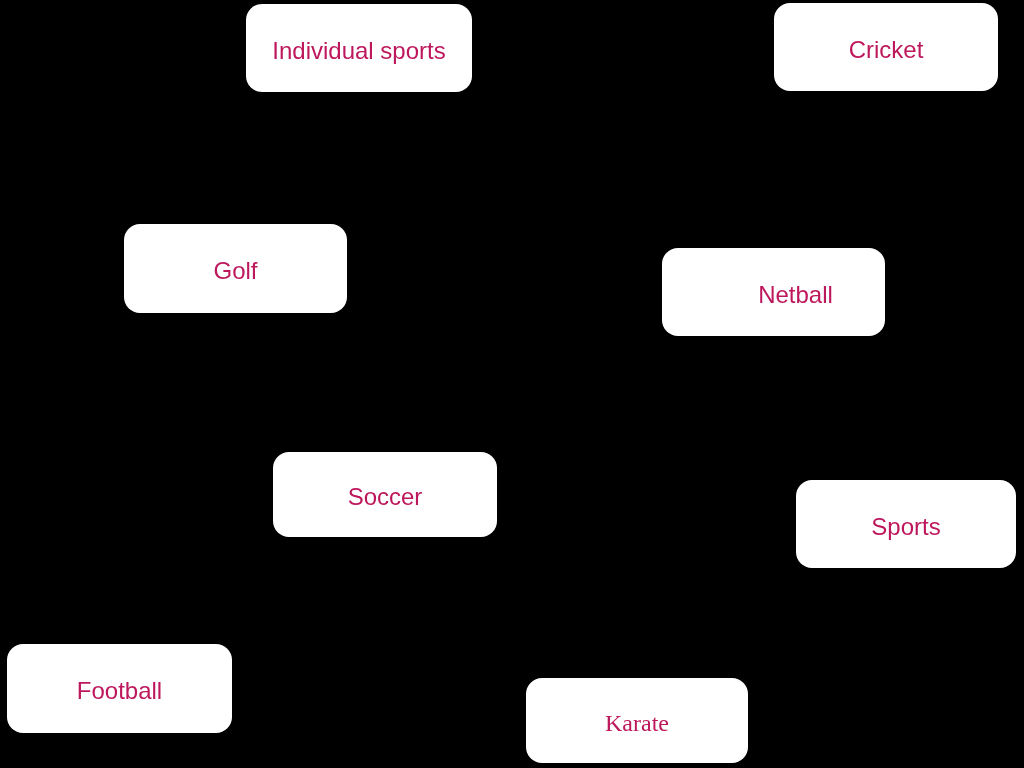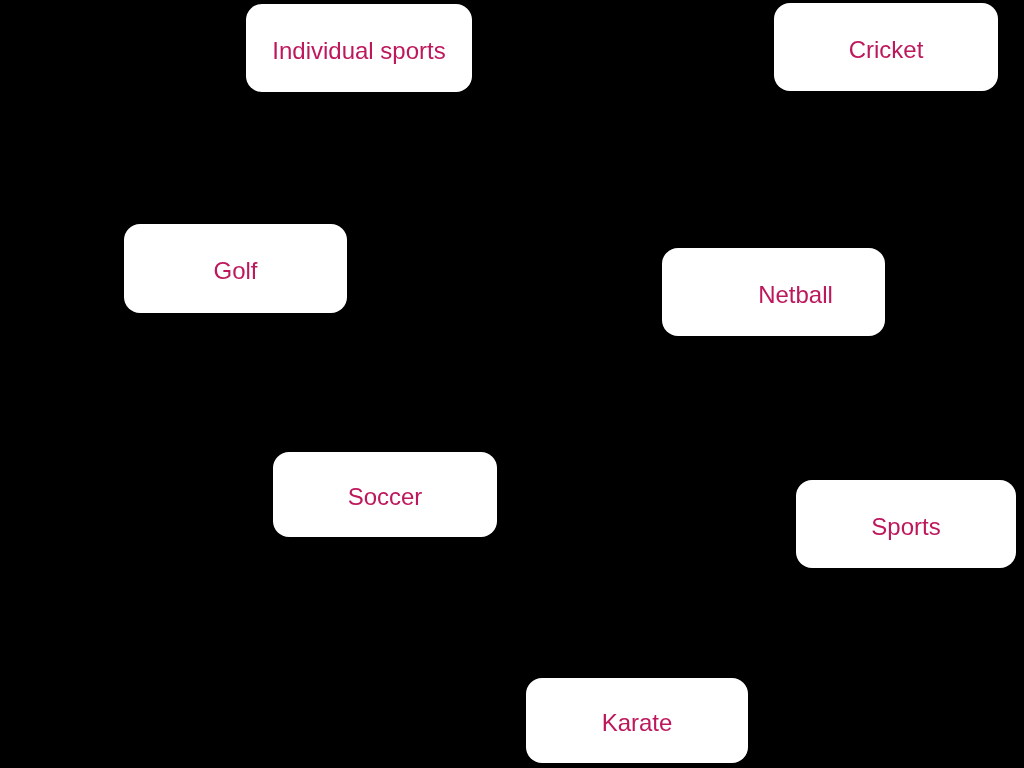--- a/index.html
+++ b/index.html
@@ -56,18 +56,21 @@
   </div>
 
   <div class="node" style="left: 796px; top: 480px; width: 220px; height: 88px;">
     <span class="node-label">Sports</span>
   </div>
 
   <div class="node" style="left: 273px; top: 452px; width: 224px; height: 85px;">
     <span class="node-label">Soccer</span>
   </div>
 
+  <div class="node" style="left: 7px; top: 644px; width: 225px; height: 89px;">
+    <span class="node-label">Football</span>
+  </div>
 
-  <div class="node" style="left: 526px; top: 678px; width: 222px; height: 85px;">
+  <div class="node" style="left: 526px; top: 678px; width: 222px; height: 85px; font-family: Liberation Serif, serif;">
     <span class="node-label">Karate</span>
   </div>
 
 </div>
 
 </body></html>

